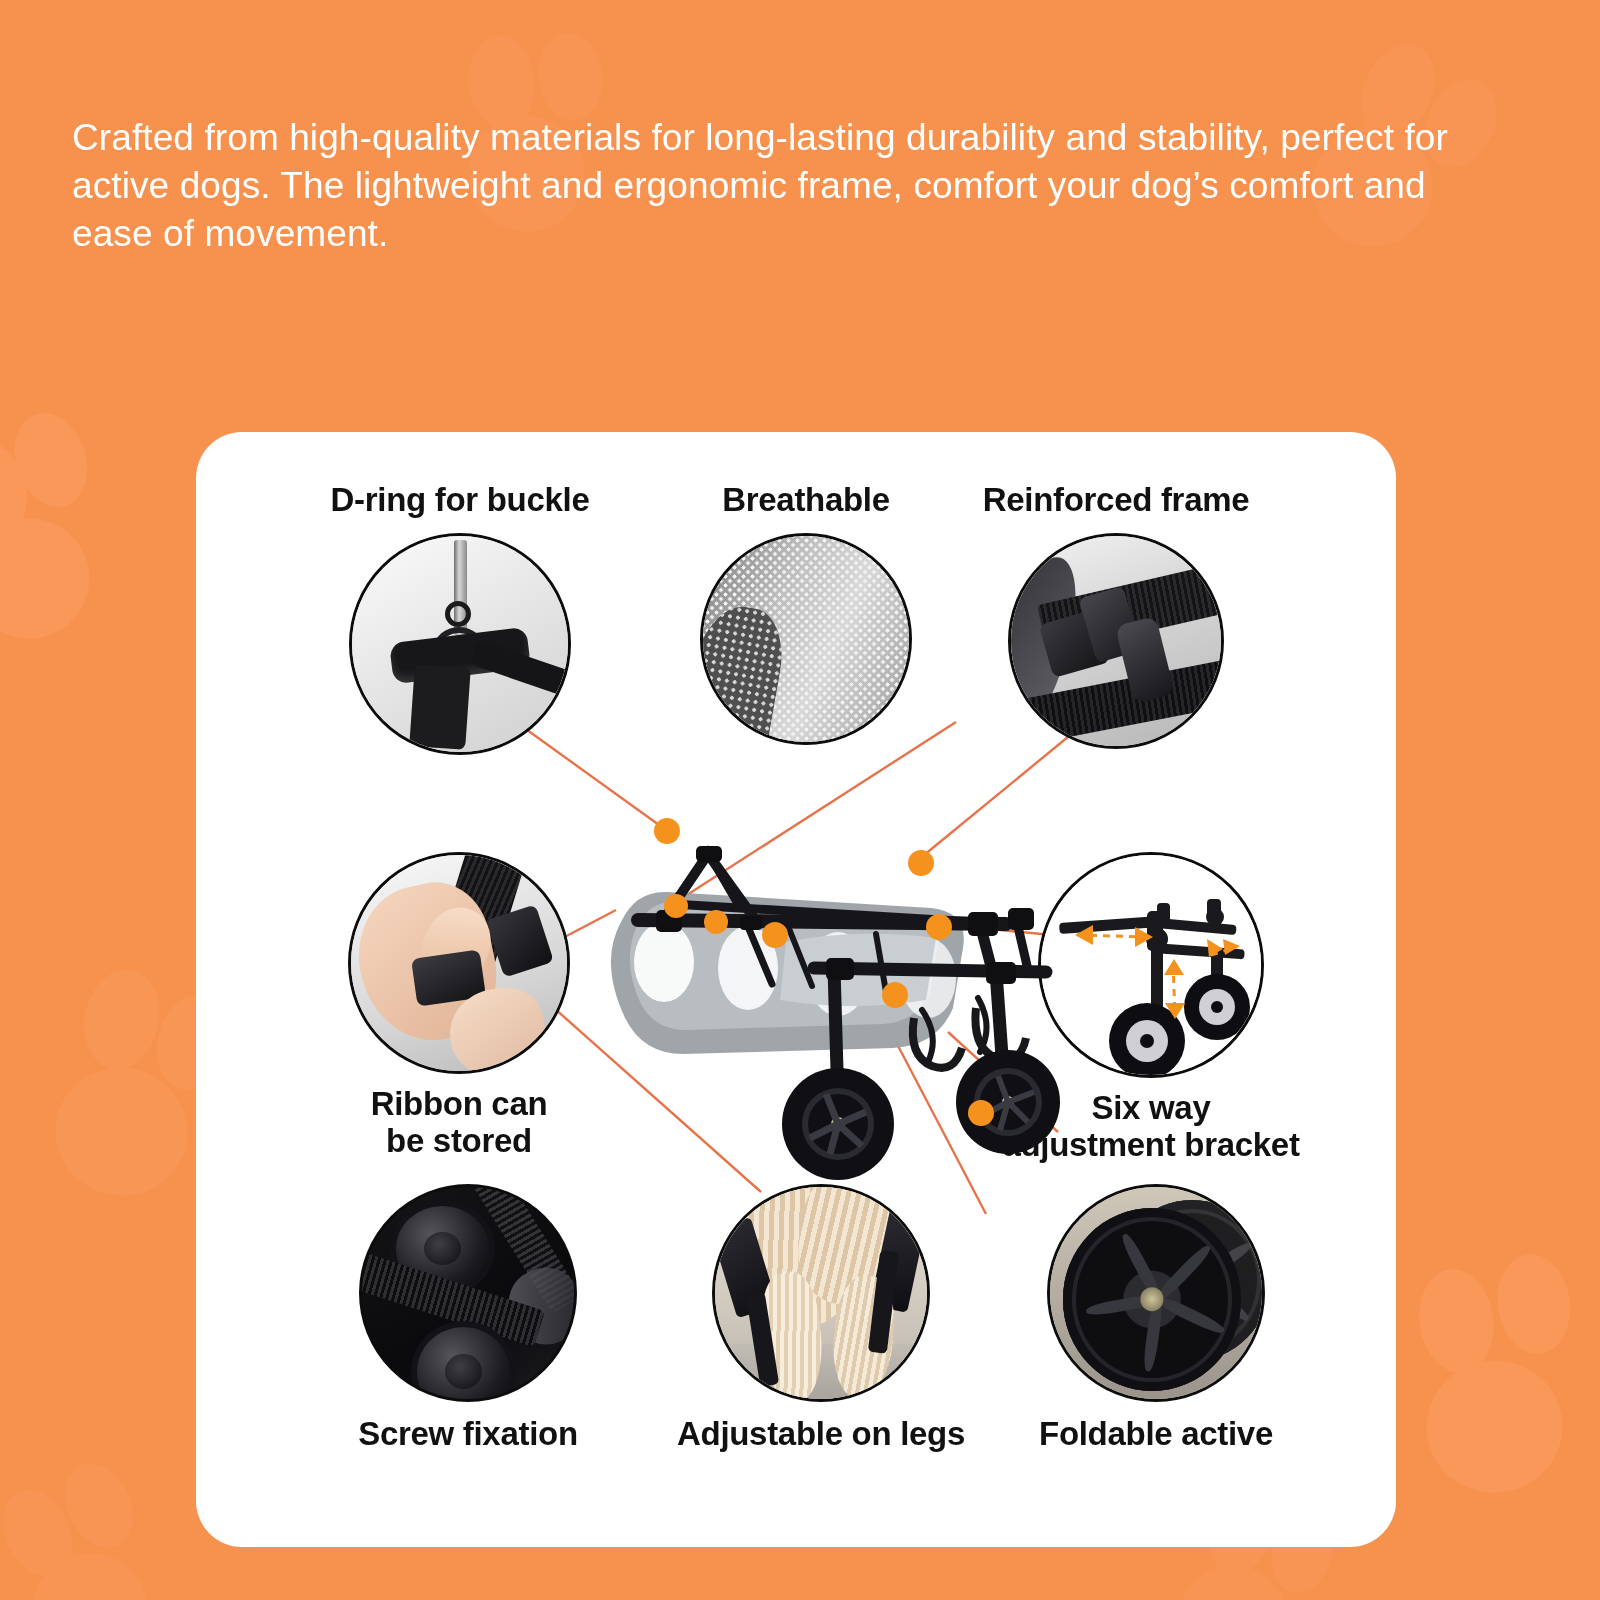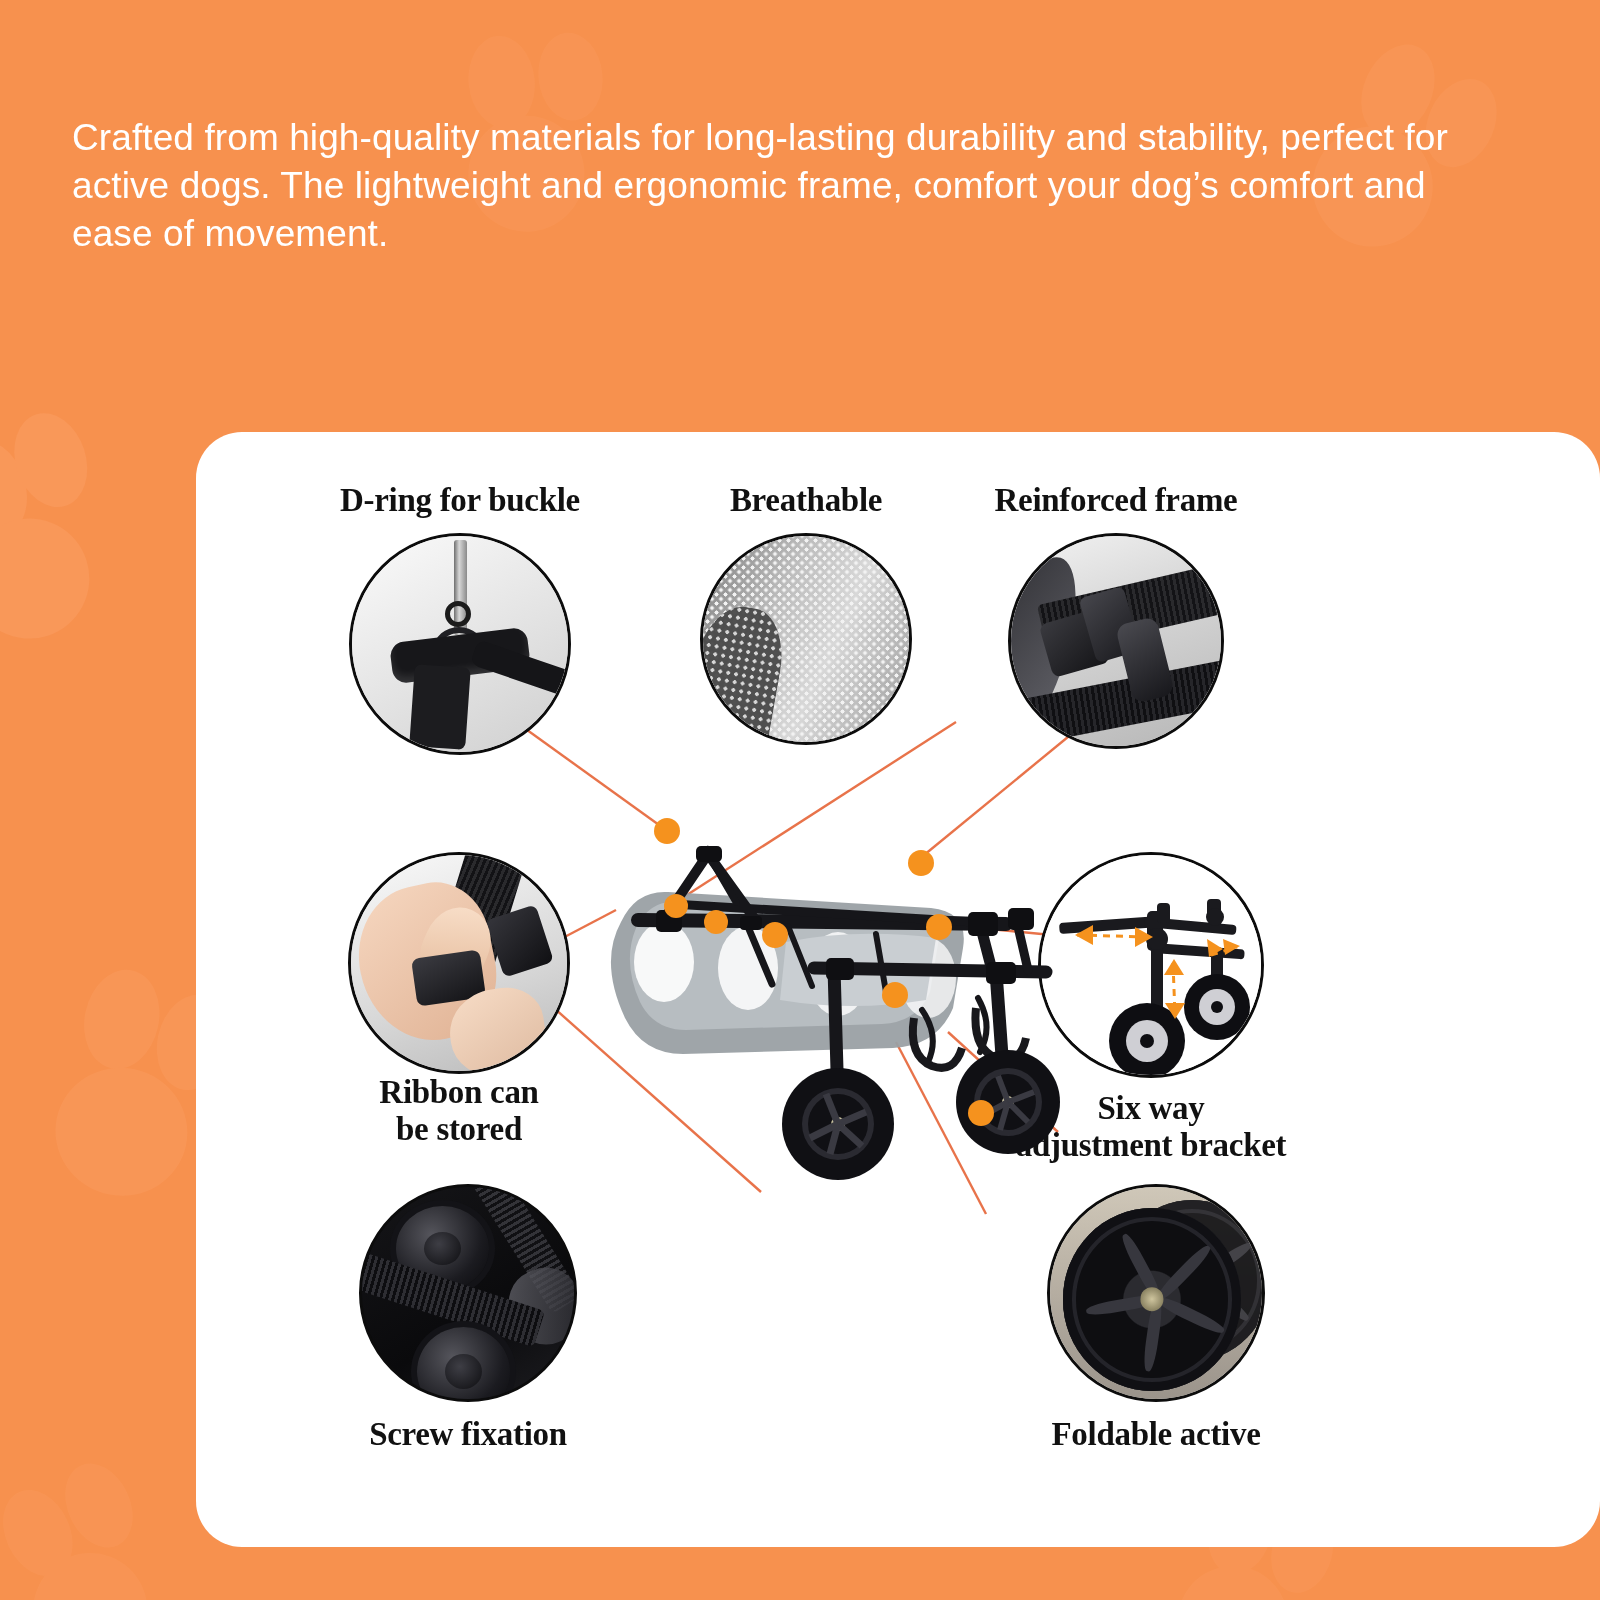--- a/index.html
+++ b/index.html
@@ -22,22 +22,22 @@
     font-size:72px; font-weight:bold; color:#FFFFFF; letter-spacing:1px;
     line-height:1.0; text-shadow:5px 6px 0 rgba(210,110,50,.30);
   }
   #subtitle {
     margin-top:22px; font-size:37px; color:#FFFFFF; line-height:1.30;
     font-weight:400; letter-spacing:.1px; max-width:1400px;
   }
 
   
   #card {
-    position:absolute; left:196px; top:432px; width:1404px; height:1115px;
-    background:#FFFFFF; border-radius:46px; z-index:2; overflow:hidden;font-family:Liberation Serif, serif;
+    position:absolute; left:196px; top:432px; width:1200px; height:1115px;
+    background:#FFFFFF; border-radius:46px; z-index:2; overflow:hidden;
   }
 
   
   #wires { position:absolute; inset:0; width:1196px; height:1115px; }
 
   
   .callout { position:absolute; }
   .callout .cap {
     font-size:33px; font-weight:bold; color:#111; text-align:center;
     line-height:1.12; white-space:pre-line; letter-spacing:-.3px;
@@ -294,21 +294,21 @@
     <div class="bubble" style="width:222px; height:222px; margin:0 auto;">
       <div class="art-hand">
         <div class="webstrap"></div>
           <div class="clasp2"></div>
         <div class="palm"></div>
           <div class="thumb"></div>
         <div class="clasp"></div>
           <div class="finger2"></div>
       </div>
     </div>
-    <div class="cap" style="">Ribbon can
+    <div class="cap" style="margin-top:12px;">Ribbon can
 be stored</div>
   </div>
 
   <div class="callout" style="left:790px; top:420px; width:330px;">
     <div class="bubble" style="width:226px; height:226px; margin:0 auto; background:#fff;">
       <div class="art-bracket">
         <svg viewBox="0 0 226 226" width="226" height="226">
           <g fill="#1a1a1e">
             <rect x="18" y="68" width="108" height="11" rx="4" transform="rotate(-4 18 68)"></rect>
             <rect x="104" y="62" width="92" height="10" rx="4" transform="rotate(5 104 62)"></rect>
@@ -359,20 +359,36 @@
         <div class="band2"></div>
           <div class="sheen"></div>
         <div class="knob k1"></div>
           <div class="band"></div>
           <div class="knob k2"></div>
       </div>
     </div>
     <div class="cap" style="margin-top:14px;">Screw fixation</div>
   </div>
 
+  <div class="callout" style="left:460px; top:752px; width:330px;">
+    <div class="bubble" style="width:218px; height:218px; margin:0 auto;">
+      <div class="art-legs">
+        <div class="ground"></div>
+        <div class="fur f1"></div>
+          <div class="fur f2"></div>
+        <div class="barL"></div>
+          <div class="barR"></div>
+        <div class="fur f3"></div>
+          <div class="fur f4"></div>
+        <div class="strapL"></div>
+          <div class="strapR"></div>
+      </div>
+    </div>
+    <div class="cap" style="margin-top:14px;">Adjustable on legs</div>
+  </div>
 
   <div class="callout" style="left:810px; top:752px; width:300px;">
     <div class="bubble" style="width:218px; height:218px; margin:0 auto;">
       <div class="art-wheels">
         <div class="whl w-back">
           <div class="spoke" style="transform:rotate(20deg)"></div>
           <div class="spoke" style="transform:rotate(92deg)"></div>
           <div class="spoke" style="transform:rotate(164deg)"></div>
           <div class="spoke" style="transform:rotate(236deg)"></div>
           <div class="spoke" style="transform:rotate(308deg)"></div>

